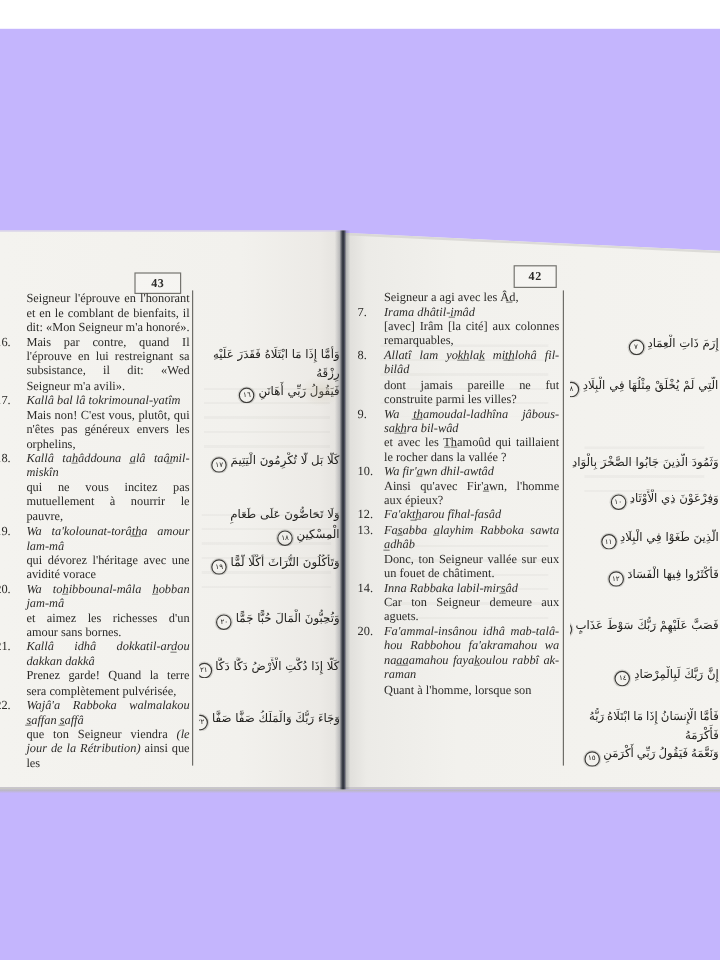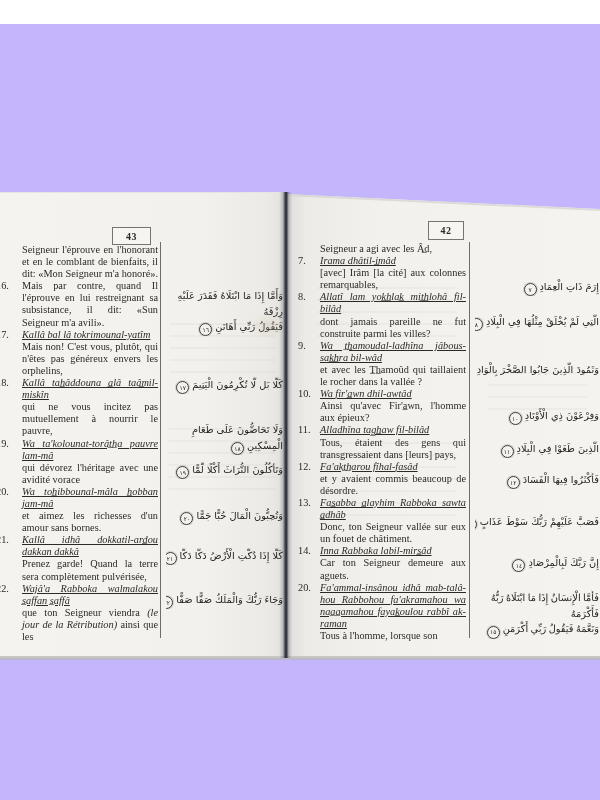--- a/index.html
+++ b/index.html
@@ -32,21 +32,21 @@
   .dv-right{left:182px;top:50px;height:396px;}
   .french{position:absolute;font-size:10.3px;line-height:12.1px;text-align:justify;}
   .fr-left{left:-4px;top:51px;width:162px;}
   .fr-right{left:11px;top:51px;width:168px;}
   .cont{padding-left:22px;}
   .fr-left .cont{padding-left:26px;}
   .item{position:relative;}
   .fr-left .item{padding-left:26px;}
   .fr-right .item{padding-left:22px;}
   .inum{position:absolute;left:0;top:0;width:20px;font-style:normal;}
-  .translit{display:block;font-style:italic;text-decoration:underline;}
+  .translit{display:block;font-style:italic;}
   .ftrans{display:block;}
   .ftrans .it{font-style:italic;}
   .arabic{position:absolute;direction:rtl;text-align:right;
     font-family:"DejaVu Sans",sans-serif;font-size:9.8px;line-height:15.5px;
     white-space:pre-line;color:#23221f;}
   .ar-one{white-space:nowrap;}
   .ay-left{left:166px;right:4px;overflow:hidden;}
   .ay-right{left:188px;right:1px;overflow:hidden;}
   .medallion{display:inline-block;width:11px;height:11px;border:1px solid #3c3b38;
     border-radius:50%;font-size:6px;line-height:11px;text-align:center;vertical-align:-2px;
@@ -65,35 +65,35 @@
 
     <div class="page page-left">
       <div class="pagenum-box pn-left">
         <span class="pagenum">43</span>
       </div>
       <div class="divider dv-left"></div>
       <div class="french fr-left" id="french-left">
         <div class="cont">Seigneur l'éprouve en l'honorant et en le comblant de bienfaits, il dit: «Mon Seigneur m'a honoré».</div>
       <div class="item">
             <span class="inum">16.</span>
-            <span class="ftrans"><span>Mais par contre, quand Il l'éprouve en lui restreignant sa subsistance, il dit: «Sun Seigneur m'a avili».</span></span>
+            <span class="ftrans"><span>Mais par contre, quand Il l'éprouve en lui restreignant sa subsistance, il dit: «Wed Seigneur m'a avili».</span></span>
           </div>
           <div class="item">
             <span class="inum">17.</span>
             <span class="translit">Kallâ bal lâ tokrimounal-yatîm</span>
             <span class="ftrans"><span>Mais non! C'est vous, plutôt, qui n'êtes pas généreux envers les orphelins,</span></span>
           </div>
           <div class="item">
             <span class="inum">18.</span>
             <span class="translit">Kallâ tah̲âddouna a̲lâ taâ̲mil-miskîn</span>
             <span class="ftrans"><span>qui ne vous incitez pas mutuellement à nourrir le pauvre,</span></span>
           </div>
           <div class="item">
             <span class="inum">19.</span>
-            <span class="translit">Wa ta'kolounat-torât̲h̲a pauvre lam-mâ</span>
+            <span class="translit">Wa ta'kolounat-torât̲h̲a amour lam-mâ</span>
             <span class="ftrans"><span>qui dévorez l'héritage avec une avidité vorace</span></span>
           </div>
           <div class="item">
             <span class="inum">20.</span>
             <span class="translit">Wa toh̲ibbounal-mâla h̲obban jam-mâ</span>
             <span class="ftrans"><span>et aimez les richesses d'un amour sans bornes.</span></span>
           </div>
           <div class="item">
             <span class="inum">21.</span>
             <span class="translit">Kallâ idhâ dokkatil-ard̲ou dakkan dakkâ</span>
@@ -143,49 +143,43 @@
             <span class="inum">9.</span>
             <span class="translit">Wa t̲h̲amoudal-ladhîna jâbous-sak̲h̲ra bil-wâd</span>
             <span class="ftrans"><span>et avec les T̲h̲amoûd qui taillaient le rocher dans la vallée ?</span></span>
           </div>
           <div class="item">
             <span class="inum">10.</span>
             <span class="translit">Wa fir'a̲wn dhil-awtâd</span>
             <span class="ftrans"><span>Ainsi qu'avec Fir'a̲wn, l'homme aux épieux?</span></span>
           </div>
           <div class="item">
-            <span class="inum">11.</span>
-            <span class="translit">Alladhîna tag̲h̲aw fil-bilâd</span>
-            <span class="ftrans"><span>Tous, étaient des gens qui transgressaient dans [leurs] pays,</span></span>
-          </div>
-          <div class="item">
             <span class="inum">12.</span>
             <span class="translit">Fa'akt̲h̲arou fîhal-fasâd</span>
-            <span class="ftrans"><span>et y avaient commis beaucoup de désordre.</span></span>
           </div>
           <div class="item">
             <span class="inum">13.</span>
             <span class="translit">Fas̲abba a̲layhim Rabboka sawta a̲dhâb</span>
             <span class="ftrans"><span>Donc, ton Seigneur vallée sur eux un fouet de châtiment.</span></span>
           </div>
           <div class="item">
             <span class="inum">14.</span>
             <span class="translit">Inna Rabbaka labil-mirs̲âd</span>
             <span class="ftrans"><span>Car ton Seigneur demeure aux aguets.</span></span>
           </div>
           <div class="item">
             <span class="inum">20.</span>
             <span class="translit">Fa'ammal-insânou idhâ mab-talâ-hou Rabbohou fa'akramahou wa naa̲a̲amahou fayak̲oulou rabbî ak-raman</span>
-            <span class="ftrans"><span>Tous à l'homme, lorsque son</span></span>
+            <span class="ftrans"><span>Quant à l'homme, lorsque son</span></span>
           </div>
         </div>
       <div id="arabic-right">
           <div class="arabic ay-right ar-one" style="top: 87px;"><span>إِرَمَ ذَاتِ الْعِمَادِ</span><span class="medallion">٧</span></div>
           <div class="arabic ay-right ar-one" style="top: 122px;"><span>الَّتِي لَمْ يُخْلَقْ مِثْلُهَا فِي الْبِلَادِ</span><span class="medallion">٨</span></div>
-          <div class="arabic ay-right ar-one" style="top: 170px;"><span>وَثَمُودَ الَّذِينَ جَابُوا الصَّخْرَ بِالْوَادِ</span></div>
+          <div class="arabic ay-right ar-one" style="top: 186px;"><span>وَثَمُودَ الَّذِينَ جَابُوا الصَّخْرَ بِالْوَادِ</span></div>
           <div class="arabic ay-right ar-one" style="top: 216px;"><span>وَفِرْعَوْنَ ذِي الْأَوْتَادِ</span><span class="medallion">١٠</span></div>
           <div class="arabic ay-right ar-one" style="top: 249px;"><span>الَّذِينَ طَغَوْا فِي الْبِلَادِ</span><span class="medallion">١١</span></div>
           <div class="arabic ay-right ar-one" style="top: 280px;"><span>فَأَكْثَرُوا فِيهَا الْفَسَادَ</span><span class="medallion">١٢</span></div>
           <div class="arabic ay-right ar-one" style="top: 322px;"><span>فَصَبَّ عَلَيْهِمْ رَبُّكَ سَوْطَ عَذَابٍ</span><span class="medallion">١٣</span></div>
           <div class="arabic ay-right ar-one" style="top: 363px;"><span>إِنَّ رَبَّكَ لَبِالْمِرْصَادِ</span><span class="medallion">١٤</span></div>
           <div class="arabic ay-right" style="top: 398px; font-family: Liberation Serif, serif;"><span>فَأَمَّا الْإِنسَانُ إِذَا مَا ابْتَلَاهُ رَبُّهُ فَأَكْرَمَهُ
 وَنَعَّمَهُ فَيَقُولُ رَبِّي أَكْرَمَنِ</span><span class="medallion">١٥</span></div>
         </div>
       <div class="ghost" style="left:30px;top:95px;width:140px;height:60px;"></div>
       <div class="ghost" style="left:35px;top:250px;width:135px;height:80px;"></div>

